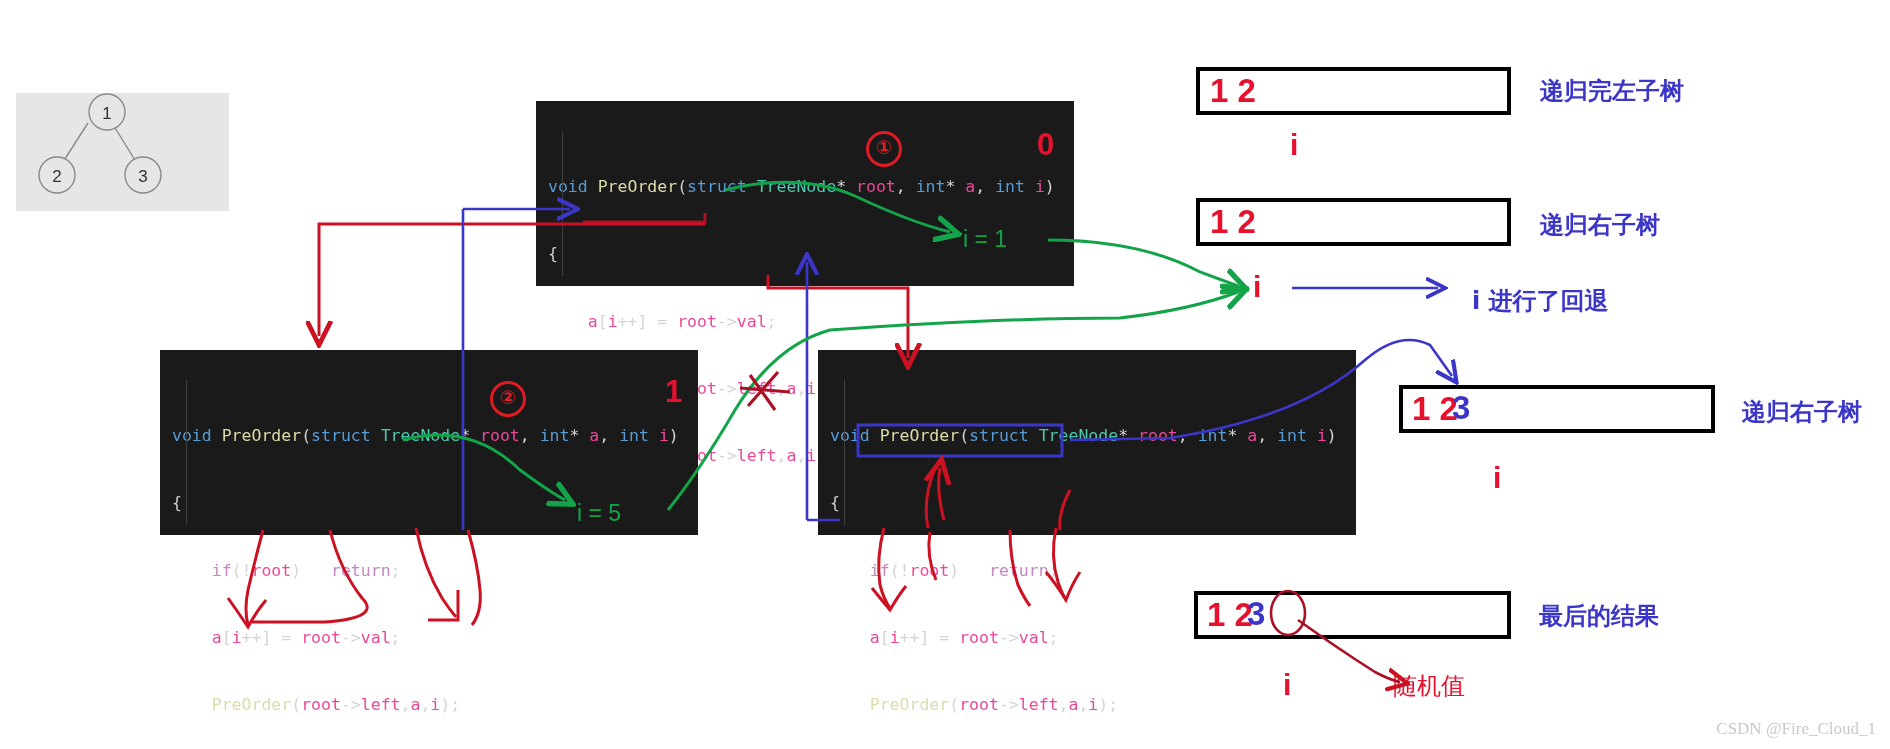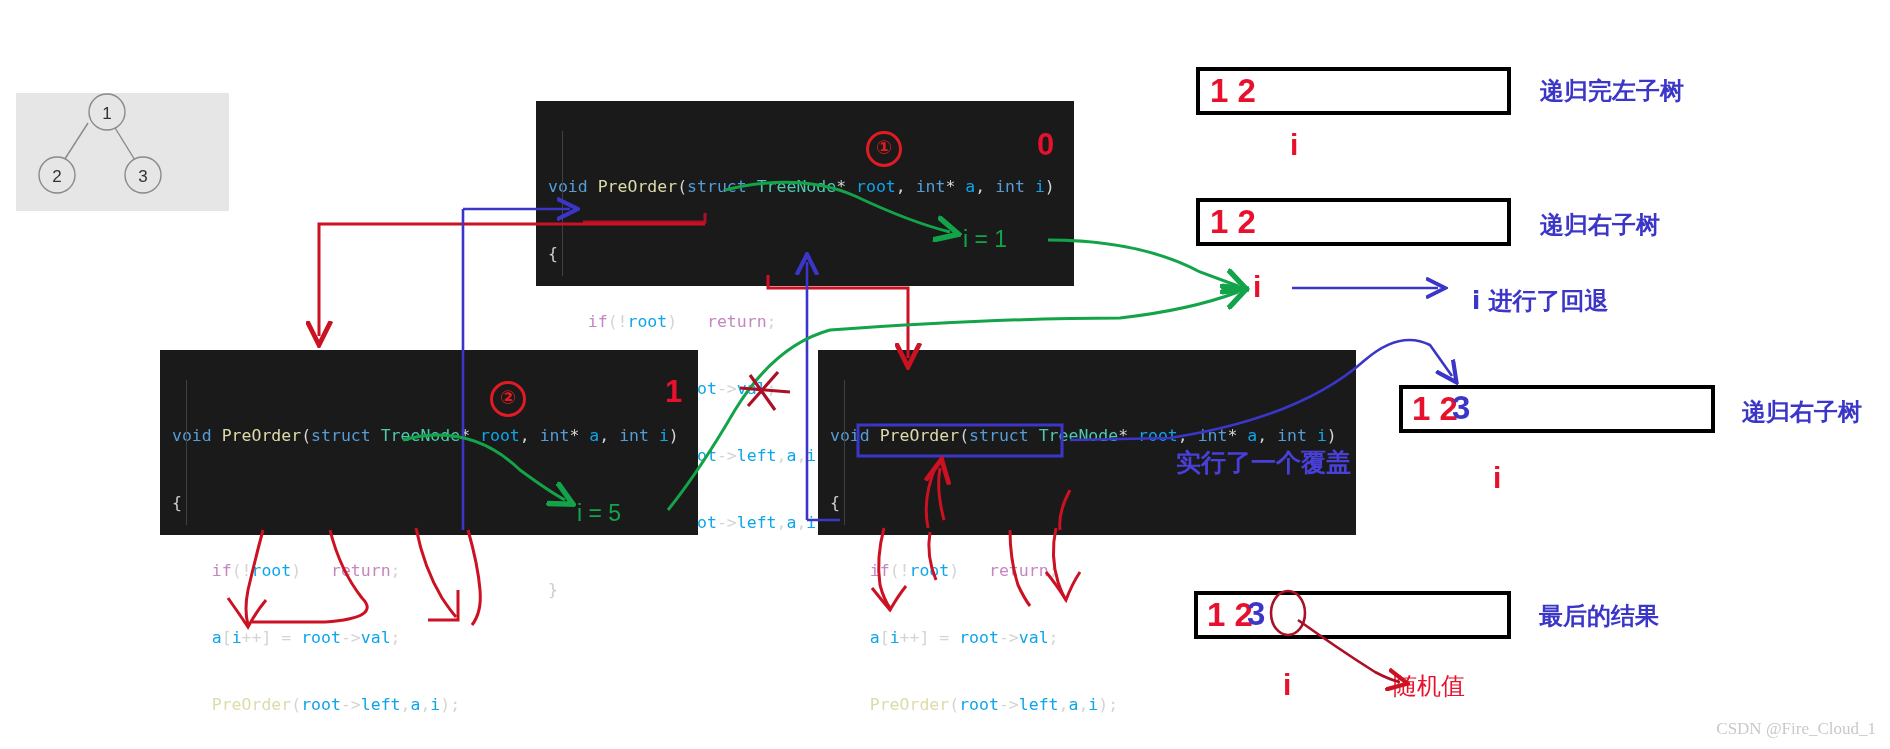--- a/index.html
+++ b/index.html
@@ -37,21 +37,21 @@
     line-height: 22.4px;
     white-space: pre;
     padding: 8px 12px 10px 12px;
     box-sizing: border-box;
     letter-spacing: 0px;
   }
   .code-block .ln { display:block; height:22.4px; }
   .kw      { color:#569cd6; }   
   .type    { color:#4ec9b0; }
   .fn      { color:#dcdcaa; }   
-  .ident   { color:#0ea5e9; }   
+  .ident   { color:#ec4899; }   
   .ctrl    { color:#c586c0; }   
   .punct   { color:#d4d4d4; }
   .brace   { color:#cccccc; }
   .indent-guide {
     position:absolute; top:30px; bottom:10px; width:1px; background:#404040;
   }
   
   .circ-num {
     position: absolute;
     width: 30px; height: 30px;
@@ -168,21 +168,20 @@
       <text x="91" y="26" text-anchor="middle" font-family="Liberation Sans, sans-serif" font-size="17" fill="#333">1</text>
       <text x="41" y="89" text-anchor="middle" font-family="Liberation Sans, sans-serif" font-size="17" fill="#333">2</text>
       <text x="127" y="89" text-anchor="middle" font-family="Liberation Sans, sans-serif" font-size="17" fill="#333">3</text>
     </svg>
   </div>
 
   <div class="code-block" style="left:536px; top:101px; width:538px; height:185px;">
     <div class="indent-guide" style="left:26px;"></div>
     <span class="ln"><span class="kw">void</span> <span class="fn">PreOrder</span><span class="punct">(</span><span class="kw">struct</span> <span class="type">TreeNode</span><span class="punct">*</span> <span class="ident">root</span><span class="punct">,</span> <span class="kw">int</span><span class="punct">*</span> <span class="ident">a</span><span class="punct">,</span> <span class="kw">int</span> <span class="ident">i</span><span class="punct">)</span></span>
     <span class="ln"><span class="brace">{</span></span>
-    <span class="ln">    <span class="ctrl">if</span><span class="punct">(!</span><span class="ident">root</span><span class="punct">)</span>   <span class="ctrl">return</span><span class="punct">;</span></span>
     <span class="ln">    <span class="ident">a</span><span class="punct">[</span><span class="ident">i</span><span class="punct">++] = </span><span class="ident">root</span><span class="punct">-&gt;</span><span class="ident">val</span><span class="punct">;</span></span>
     <span class="ln">    <span class="fn">PreOrder</span><span class="punct">(</span><span class="ident">root</span><span class="punct">-&gt;</span><span class="ident">left</span><span class="punct">,</span><span class="ident">a</span><span class="punct">,</span><span class="ident">i</span><span class="punct">);</span></span>
     <span class="ln">    <span class="fn">PreOrder</span><span class="punct">(</span><span class="ident">root</span><span class="punct">-&gt;</span><span class="ident">left</span><span class="punct">,</span><span class="ident">a</span><span class="punct">,</span><span class="ident">i</span><span class="punct">);</span></span>
     <span class="ln"><span class="brace">}</span></span>
   </div>
   <div class="circ-num" style="left:866px; top:131px;">①</div>
   <div class="big-red-num" style="left:1037px; top:127px;">0</div>
 
   <div class="code-block" style="left:160px; top:350px; width:538px; height:185px;">
     <div class="indent-guide" style="left:26px;"></div>
@@ -200,21 +199,20 @@
   <div class="code-block" style="left:818px; top:350px; width:538px; height:185px;">
     <div class="indent-guide" style="left:26px;"></div>
     <span class="ln"><span class="kw">void</span> <span class="fn">PreOrder</span><span class="punct">(</span><span class="kw">struct</span> <span class="type">TreeNode</span><span class="punct">*</span> <span class="ident">root</span><span class="punct">,</span> <span class="kw">int</span><span class="punct">*</span> <span class="ident">a</span><span class="punct">,</span> <span class="kw">int</span> <span class="ident">i</span><span class="punct">)</span></span>
     <span class="ln"><span class="brace">{</span></span>
     <span class="ln">    <span class="ctrl">if</span><span class="punct">(!</span><span class="ident">root</span><span class="punct">)</span>   <span class="ctrl">return</span><span class="punct">;</span></span>
     <span class="ln">    <span class="ident">a</span><span class="punct">[</span><span class="ident">i</span><span class="punct">++] = </span><span class="ident">root</span><span class="punct">-&gt;</span><span class="ident">val</span><span class="punct">;</span></span>
     <span class="ln">    <span class="fn">PreOrder</span><span class="punct">(</span><span class="ident">root</span><span class="punct">-&gt;</span><span class="ident">left</span><span class="punct">,</span><span class="ident">a</span><span class="punct">,</span><span class="ident">i</span><span class="punct">);</span></span>
     
     
   </div>
-  <div class="blue-cn-on-dark" style="left:1176px; top:446px;">实行了一个覆盖</div>
 
   <div class="green-label" style="left:963px; top:226px;">i = 1</div>
   <div class="green-label" style="left:577px; top:500px;">i = 5</div>
 
   <div class="res-box" style="left:1196px; top:67px; width:315px; height:48px;"></div>
   <div class="res-digits d-red" style="left:1210px; top:72px;">1 2</div>
   <div class="blue-cn" style="left:1540px; top:75px;">递归完左子树</div>
   <div class="red-i" style="left:1290px; top:128px;">i</div>
 
   <div class="res-box" style="left:1196px; top:198px; width:315px; height:48px;"></div>

